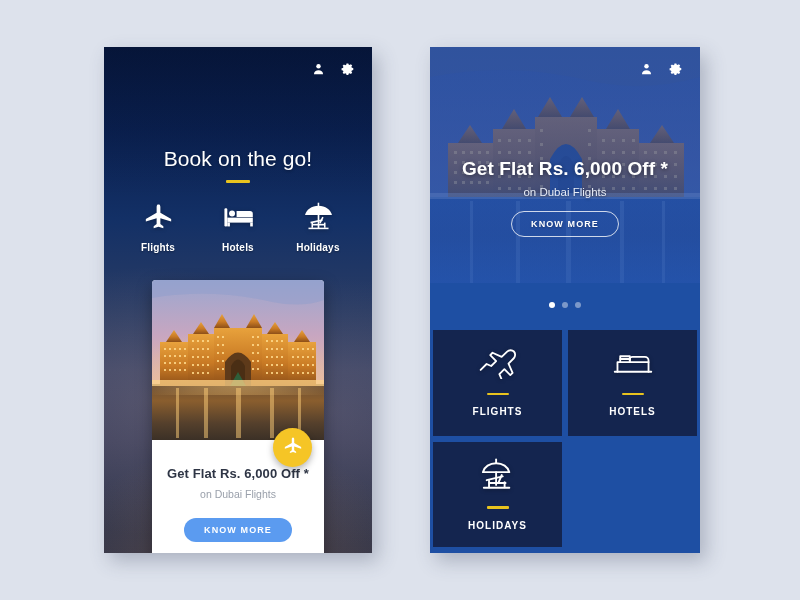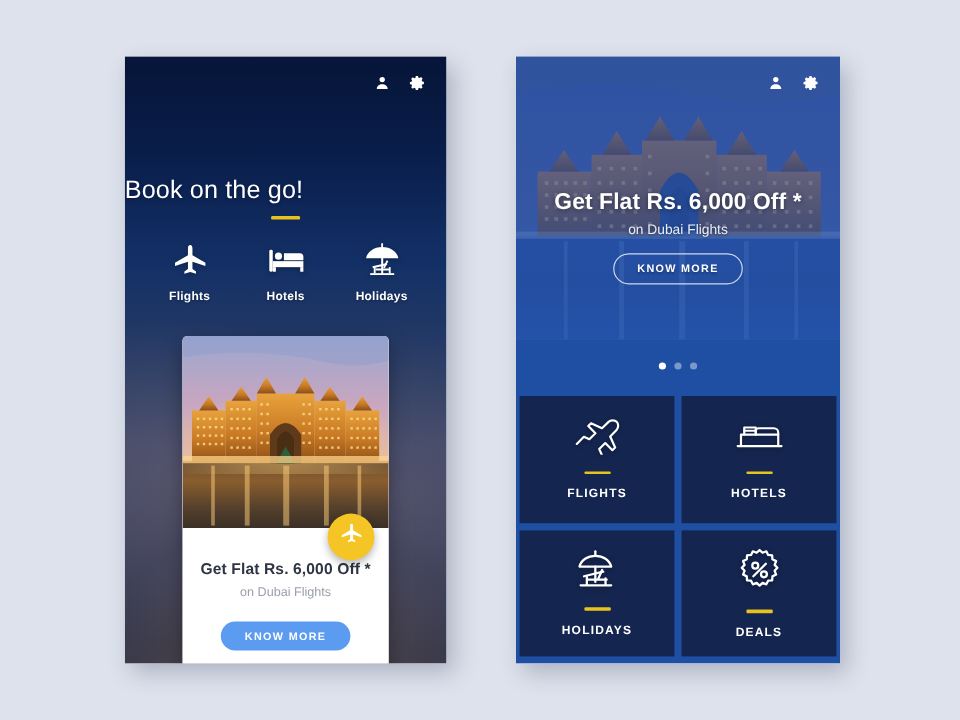--- a/index.html
+++ b/index.html
@@ -38,20 +38,21 @@
   .topbar {
     position:absolute; top:0; left:0; right:0; height:44px;
     display:flex; align-items:center; justify-content:flex-end;
     gap:16px; padding-right:17px;
     z-index:6;
   }
   .topbar svg { display:block; }
 
   .hero-title {
     position:absolute; top:100px; left:0; right:0;
+    text-align:center;
     color:#fff; font-size:21px; font-weight:400;
     letter-spacing:.1px;
     text-shadow:0 1px 3px rgba(0,0,0,.35);
   }
   .accent-rule {
     position:absolute; top:133px; left:50%; transform:translateX(-50%);
     width:24px; height:3px; border-radius:1px;
   }
 
   .quick-nav {
@@ -585,28 +586,16 @@
             <path d="M9 23.5 L26 19.5"></path>
             <path d="M11.5 24 V31"></path>
             <path d="M28 25.5 V31"></path>
             <path d="M6 31.5 H33"></path>
           </svg>
         </span>
         <span class="tile-rule" style="background:#e8c31e"></span>
         <span class="tile-label">HOLIDAYS</span>
       </div>
 
-      <div class="tile">
-        <span>
-          <svg width="38" height="38" viewBox="0 0 40 40" fill="none" stroke="#ffffff" stroke-width="2" stroke-linejoin="round" stroke-linecap="round">
-            <path d="M20 2.5 l2.6 2.4 3.3 -1.3 1.6 3.2 3.5 .3 .3 3.5 3.2 1.6 -1.3 3.3 2.4 2.6 -2.4 2.6 1.3 3.3 -3.2 1.6 -.3 3.5 -3.5 .3 -1.6 3.2 -3.3 -1.3 -2.6 2.4 -2.6 -2.4 -3.3 1.3 -1.6 -3.2 -3.5 -.3 -.3 -3.5 -3.2 -1.6 1.3 -3.3 -2.4 -2.6 2.4 -2.6 -1.3 -3.3 3.2 -1.6 .3 -3.5 3.5 -.3 1.6 -3.2 3.3 1.3 Z"></path>
-            <circle cx="16.2" cy="16.2" r="2.6"></circle>
-            <circle cx="23.8" cy="23.8" r="2.6"></circle>
-            <path d="M25.5 14.5 L14.5 25.5"></path>
-          </svg>
-        </span>
-        <span class="tile-rule" style="background:#e8c31e"></span>
-        <span class="tile-label">DEALS</span>
-      </div>
     </div>
   </div>
 
 </div>
 
 </body></html>

